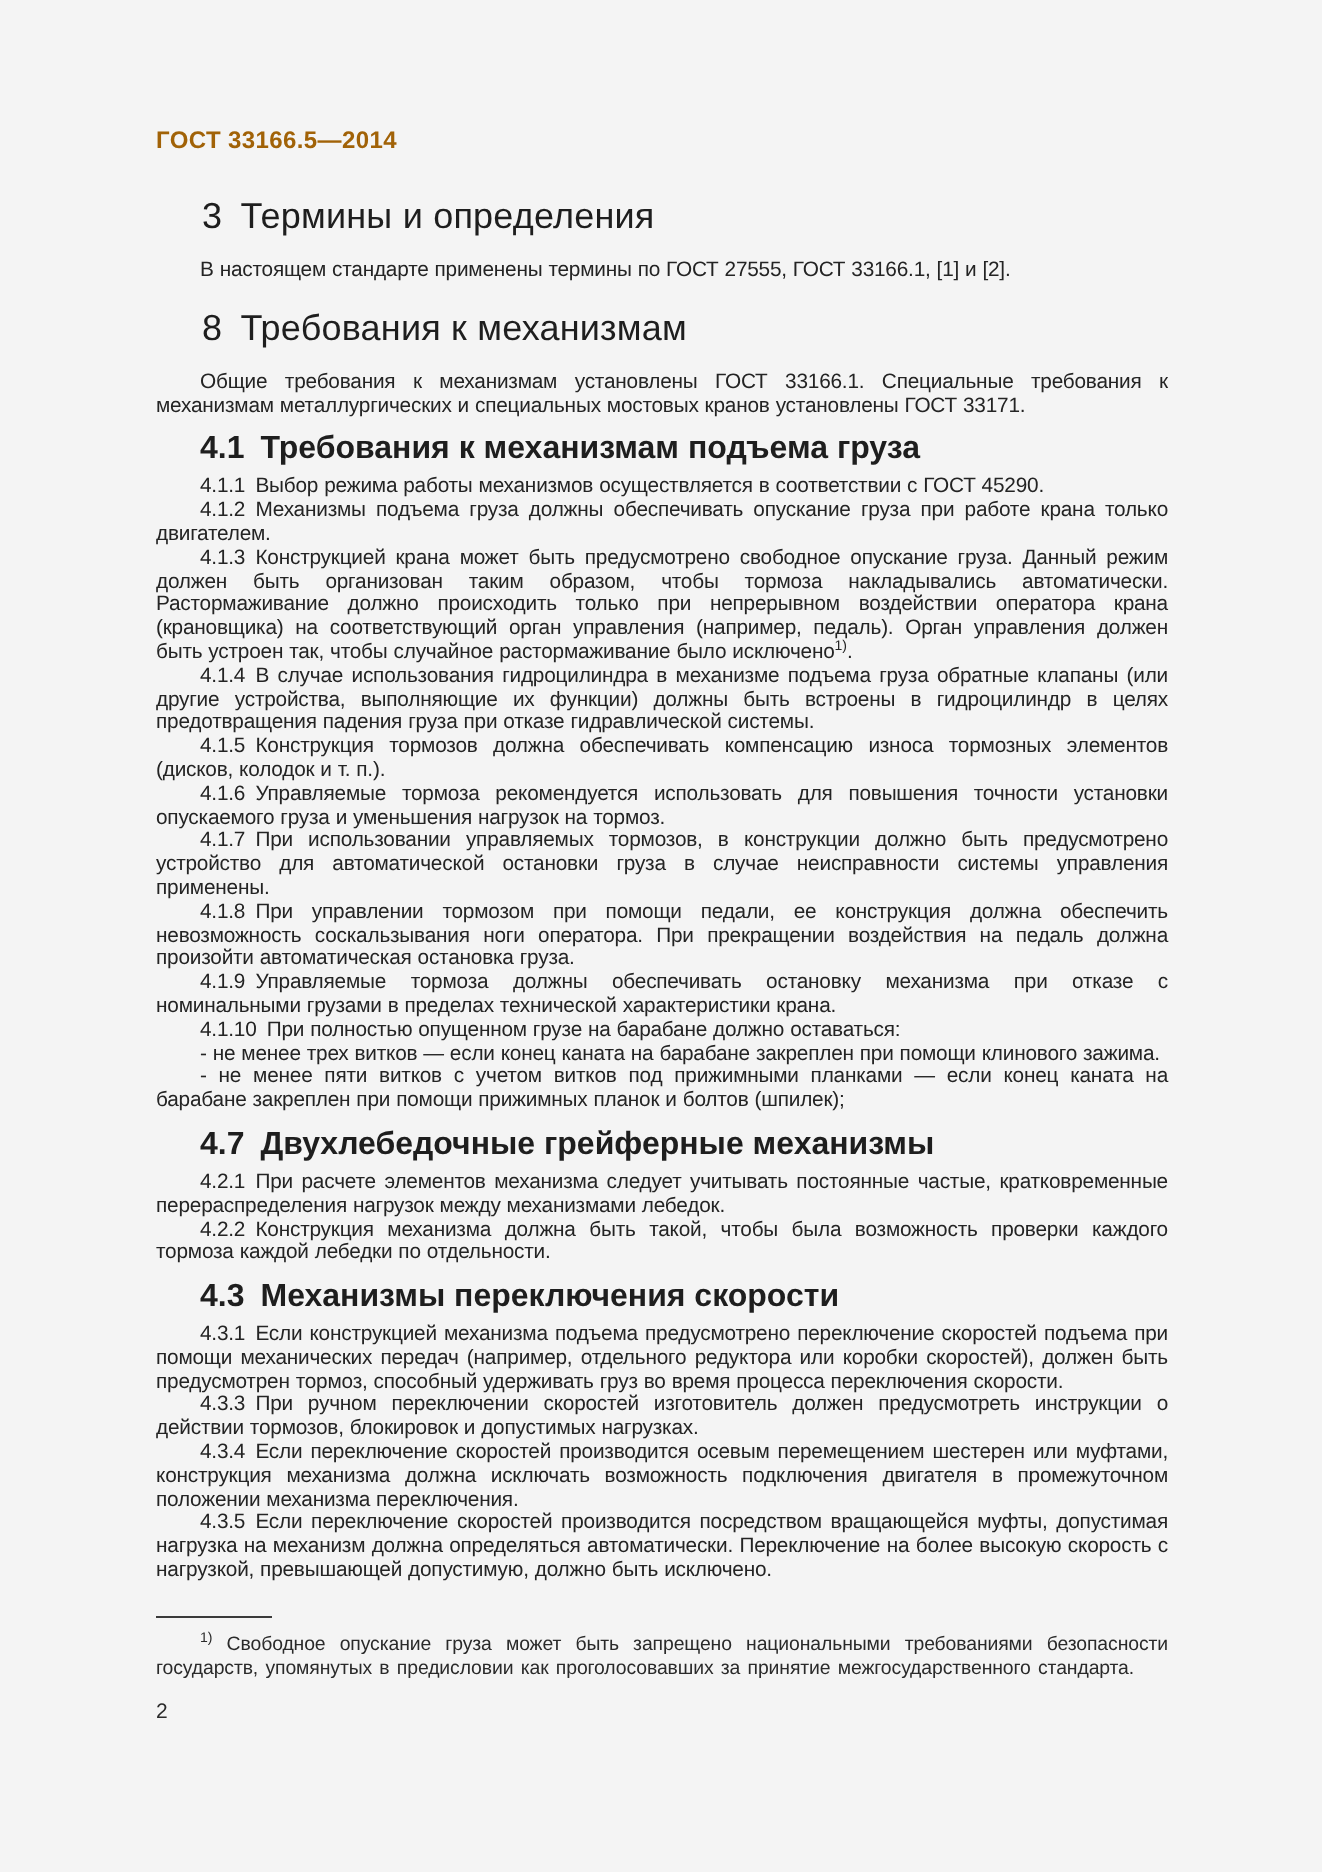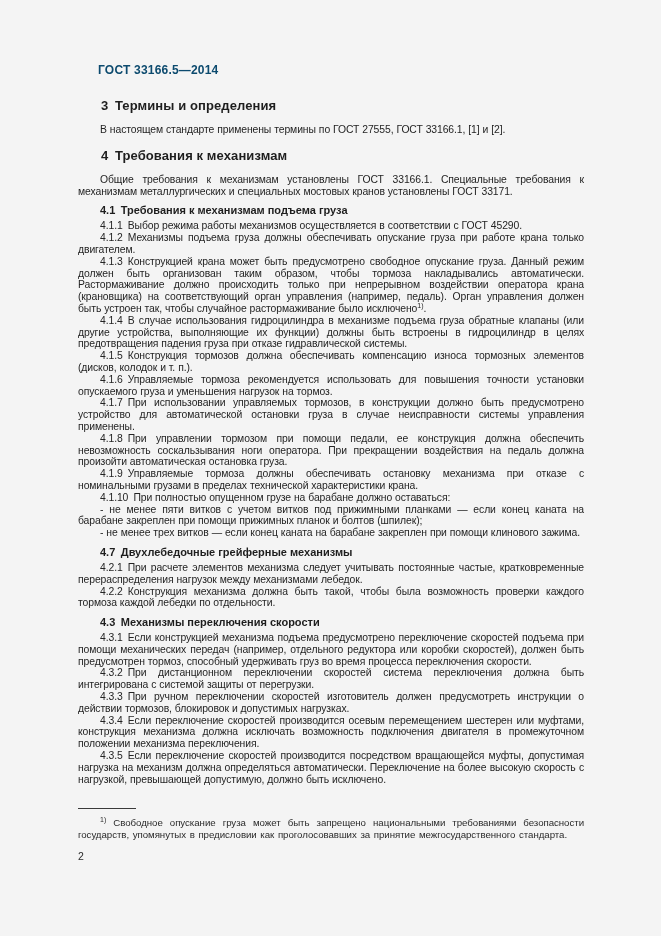--- a/index.html
+++ b/index.html
@@ -6,29 +6,29 @@
   html, body { margin: 0; padding: 0; }
   body {
     width: 661px; height: 936px;
     background: #f4f4f4;
     font-family: "Liberation Sans", "DejaVu Sans", sans-serif;
     color: #242424;
   }
   .page { position: relative; width: 661px; height: 936px; overflow: hidden; }
   .doc-header {
     position: absolute; left: 78px; top: 63px;
-    font-size: 12px; font-weight: 700; letter-spacing: .2px; color: #0c4a6e; margin-left: 20px;
+    font-size: 12px; font-weight: 700; letter-spacing: .2px; color: #a16207;
   }
   .content { position: absolute; left: 78px; top: 86px; width: 506px; }
   .h1 {
-    font-size: 13px; font-weight: 700; color: #1e1e1e;
+    font-size: 18px; font-weight: 400; color: #1e1e1e;
     margin: 12px 0 11px 23px; letter-spacing: .1px;
   }
   .h2 {
-    font-size: 11px; font-weight: 700; color: #1e1e1e;
+    font-size: 16px; font-weight: 700; color: #1e1e1e;
     margin: 7px 0 4px 22px;
   }
   .para {
     font-size: 10.4px; line-height: 11.8px; margin: 0;
     text-indent: 22px; text-align: justify;
     letter-spacing: -.1px; word-spacing: .2px;
   }
   sup.fn-ref { font-size: 7px; line-height: 0; vertical-align: 4px; letter-spacing: 0; }
   .footnote { position: absolute; left: 78px; top: 808px; width: 506px; }
   .fn-rule { width: 58px; height: 0; border-top: 1px solid #3a3a3a; margin: 0 0 8px 0; }
@@ -42,41 +42,40 @@
 </head>
 <body>
 
 <div class="page">
 
   <div class="doc-header">ГОСТ 33166.5—2014</div>
 
   <div class="content">
     <h2 class="h1">3 Термины и определения</h2>
     <p class="para">В настоящем стандарте применены термины по ГОСТ 27555, ГОСТ 33166.1, [1] и [2].</p>
-    <h2 class="h1">4 Требования к механизмам</h2>
+    <h2 class="h1">8 Требования к механизмам</h2>
     <p class="para">Общие требования к механизмам установлены ГОСТ 33166.1. Специальные требования к механизмам металлургических и специальных мостовых кранов установлены ГОСТ 33171.</p>
     <h3 class="h2">4.1 Требования к механизмам подъема груза</h3>
     <p class="para">4.1.1 Выбор режима работы механизмов осуществляется в соответствии с ГОСТ 45290.</p>
     <p class="para">4.1.2 Механизмы подъема груза должны обеспечивать опускание груза при работе крана только двигателем.</p>
     <p class="para"><span>4.1.3 Конструкцией крана может быть предусмотрено свободное опускание груза. Данный режим должен быть организован таким образом, чтобы тормоза накладывались автоматически. Растормаживание должно происходить только при непрерывном воздействии оператора крана (крановщика) на соответствующий орган управления (например, педаль). Орган управления должен быть устроен так, чтобы случайное растормаживание было исключено</span><sup class="fn-ref">1)</sup><span>.</span></p>
     <p class="para">4.1.4 В случае использования гидроцилиндра в механизме подъема груза обратные клапаны (или другие устройства, выполняющие их функции) должны быть встроены в гидроцилиндр в целях предотвращения падения груза при отказе гидравлической системы.</p>
     <p class="para">4.1.5 Конструкция тормозов должна обеспечивать компенсацию износа тормозных элементов (дисков, колодок и т. п.).</p>
     <p class="para">4.1.6 Управляемые тормоза рекомендуется использовать для повышения точности установки опускаемого груза и уменьшения нагрузок на тормоз.</p>
     <p class="para">4.1.7 При использовании управляемых тормозов, в конструкции должно быть предусмотрено устройство для автоматической остановки груза в случае неисправности системы управления применены.</p>
     <p class="para">4.1.8 При управлении тормозом при помощи педали, ее конструкция должна обеспечить невозможность соскальзывания ноги оператора. При прекращении воздействия на педаль должна произойти автоматическая остановка груза.</p>
     <p class="para">4.1.9 Управляемые тормоза должны обеспечивать остановку механизма при отказе с номинальными грузами в пределах технической характеристики крана.</p>
     <p class="para">4.1.10 При полностью опущенном грузе на барабане должно оставаться:</p>
+    <p class="para">- не менее трех витков — если конец каната на барабане закреплен при помощи клинового зажима.</p>
     <p class="para">- не менее пяти витков с учетом витков под прижимными планками — если конец каната на барабане закреплен при помощи прижимных планок и болтов (шпилек);</p>
-    <p class="para">- не менее трех витков — если конец каната на барабане закреплен при помощи клинового зажима.</p>
     <h3 class="h2">4.7 Двухлебедочные грейферные механизмы</h3>
     <p class="para">4.2.1 При расчете элементов механизма следует учитывать постоянные частые, кратковременные перераспределения нагрузок между механизмами лебедок.</p>
     <p class="para">4.2.2 Конструкция механизма должна быть такой, чтобы была возможность проверки каждого тормоза каждой лебедки по отдельности.</p>
     <h3 class="h2">4.3 Механизмы переключения скорости</h3>
     <p class="para">4.3.1 Если конструкцией механизма подъема предусмотрено переключение скоростей подъема при помощи механических передач (например, отдельного редуктора или коробки скоростей), должен быть предусмотрен тормоз, способный удерживать груз во время процесса переключения скорости.</p>
-    <p class="para">4.3.2 При дистанционном переключении скоростей система переключения должна быть интегрирована с системой защиты от перегрузки.</p>
     <p class="para">4.3.3 При ручном переключении скоростей изготовитель должен предусмотреть инструкции о действии тормозов, блокировок и допустимых нагрузках.</p>
     <p class="para">4.3.4 Если переключение скоростей производится осевым перемещением шестерен или муфтами, конструкция механизма должна исключать возможность подключения двигателя в промежуточном положении механизма переключения.</p>
     <p class="para">4.3.5 Если переключение скоростей производится посредством вращающейся муфты, допустимая нагрузка на механизм должна определяться автоматически. Переключение на более высокую скорость с нагрузкой, превышающей допустимую, должно быть исключено.</p>
   </div>
 
   <div class="footnote">
     <div class="fn-rule"></div>
     <p class="fn-text"><sup class="fn-ref">1)</sup><span> Свободное опускание груза может быть запрещено национальными требованиями безопасности государств, упомянутых в предисловии как проголосовавших за принятие межгосударственного стандарта.</span></p>
   </div>
 

